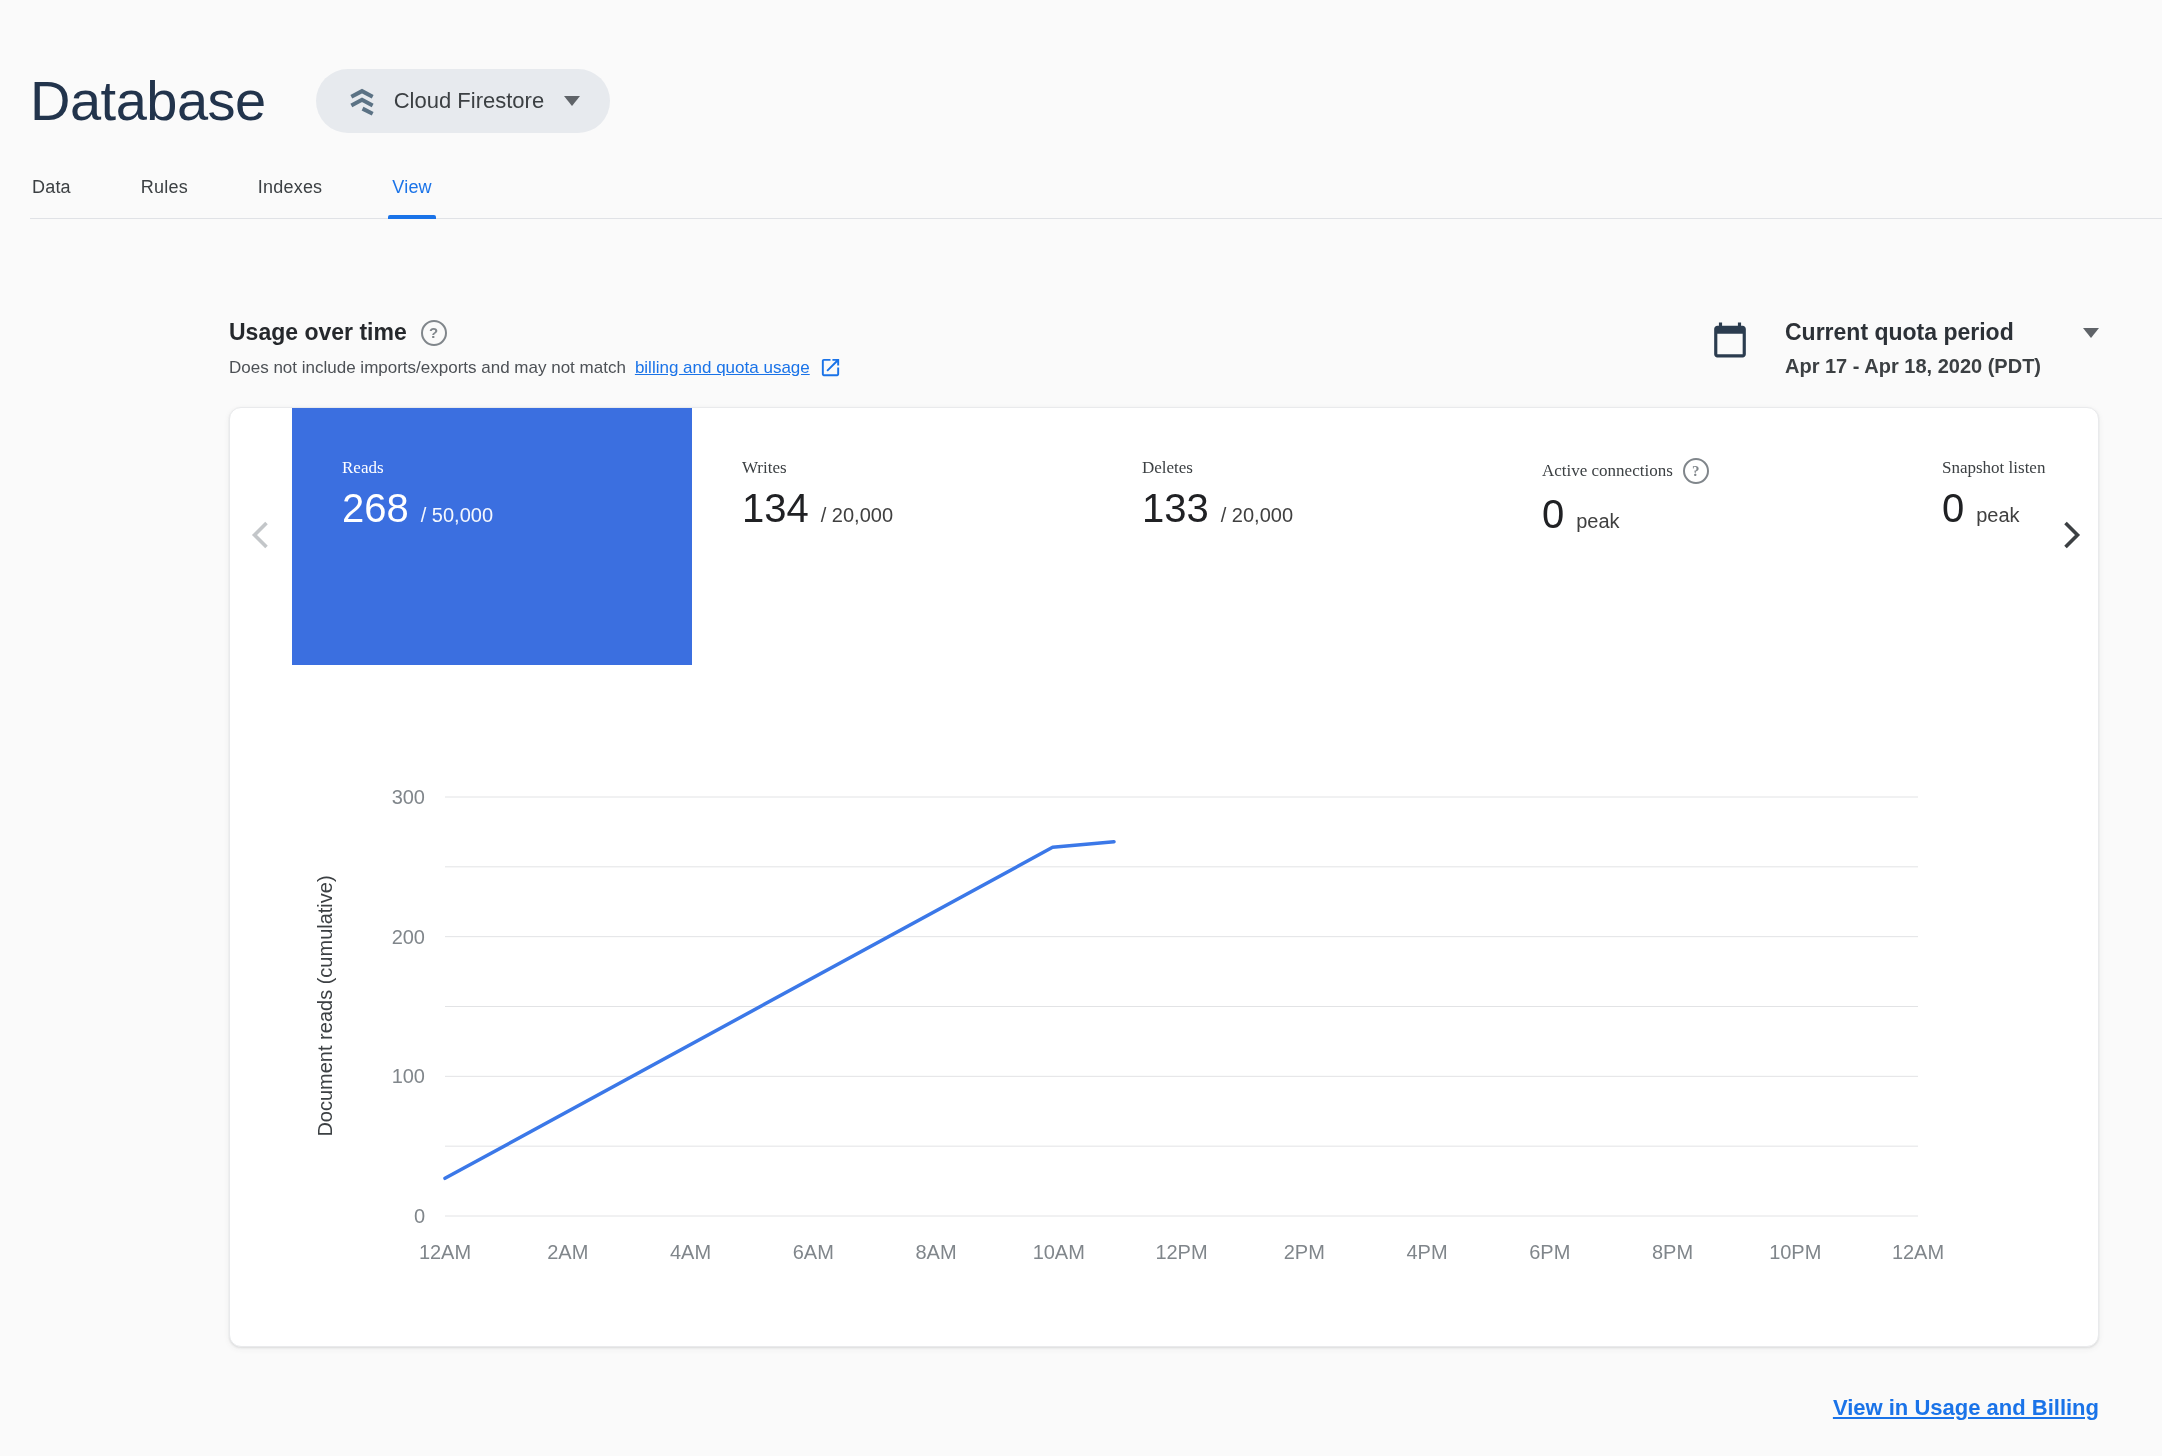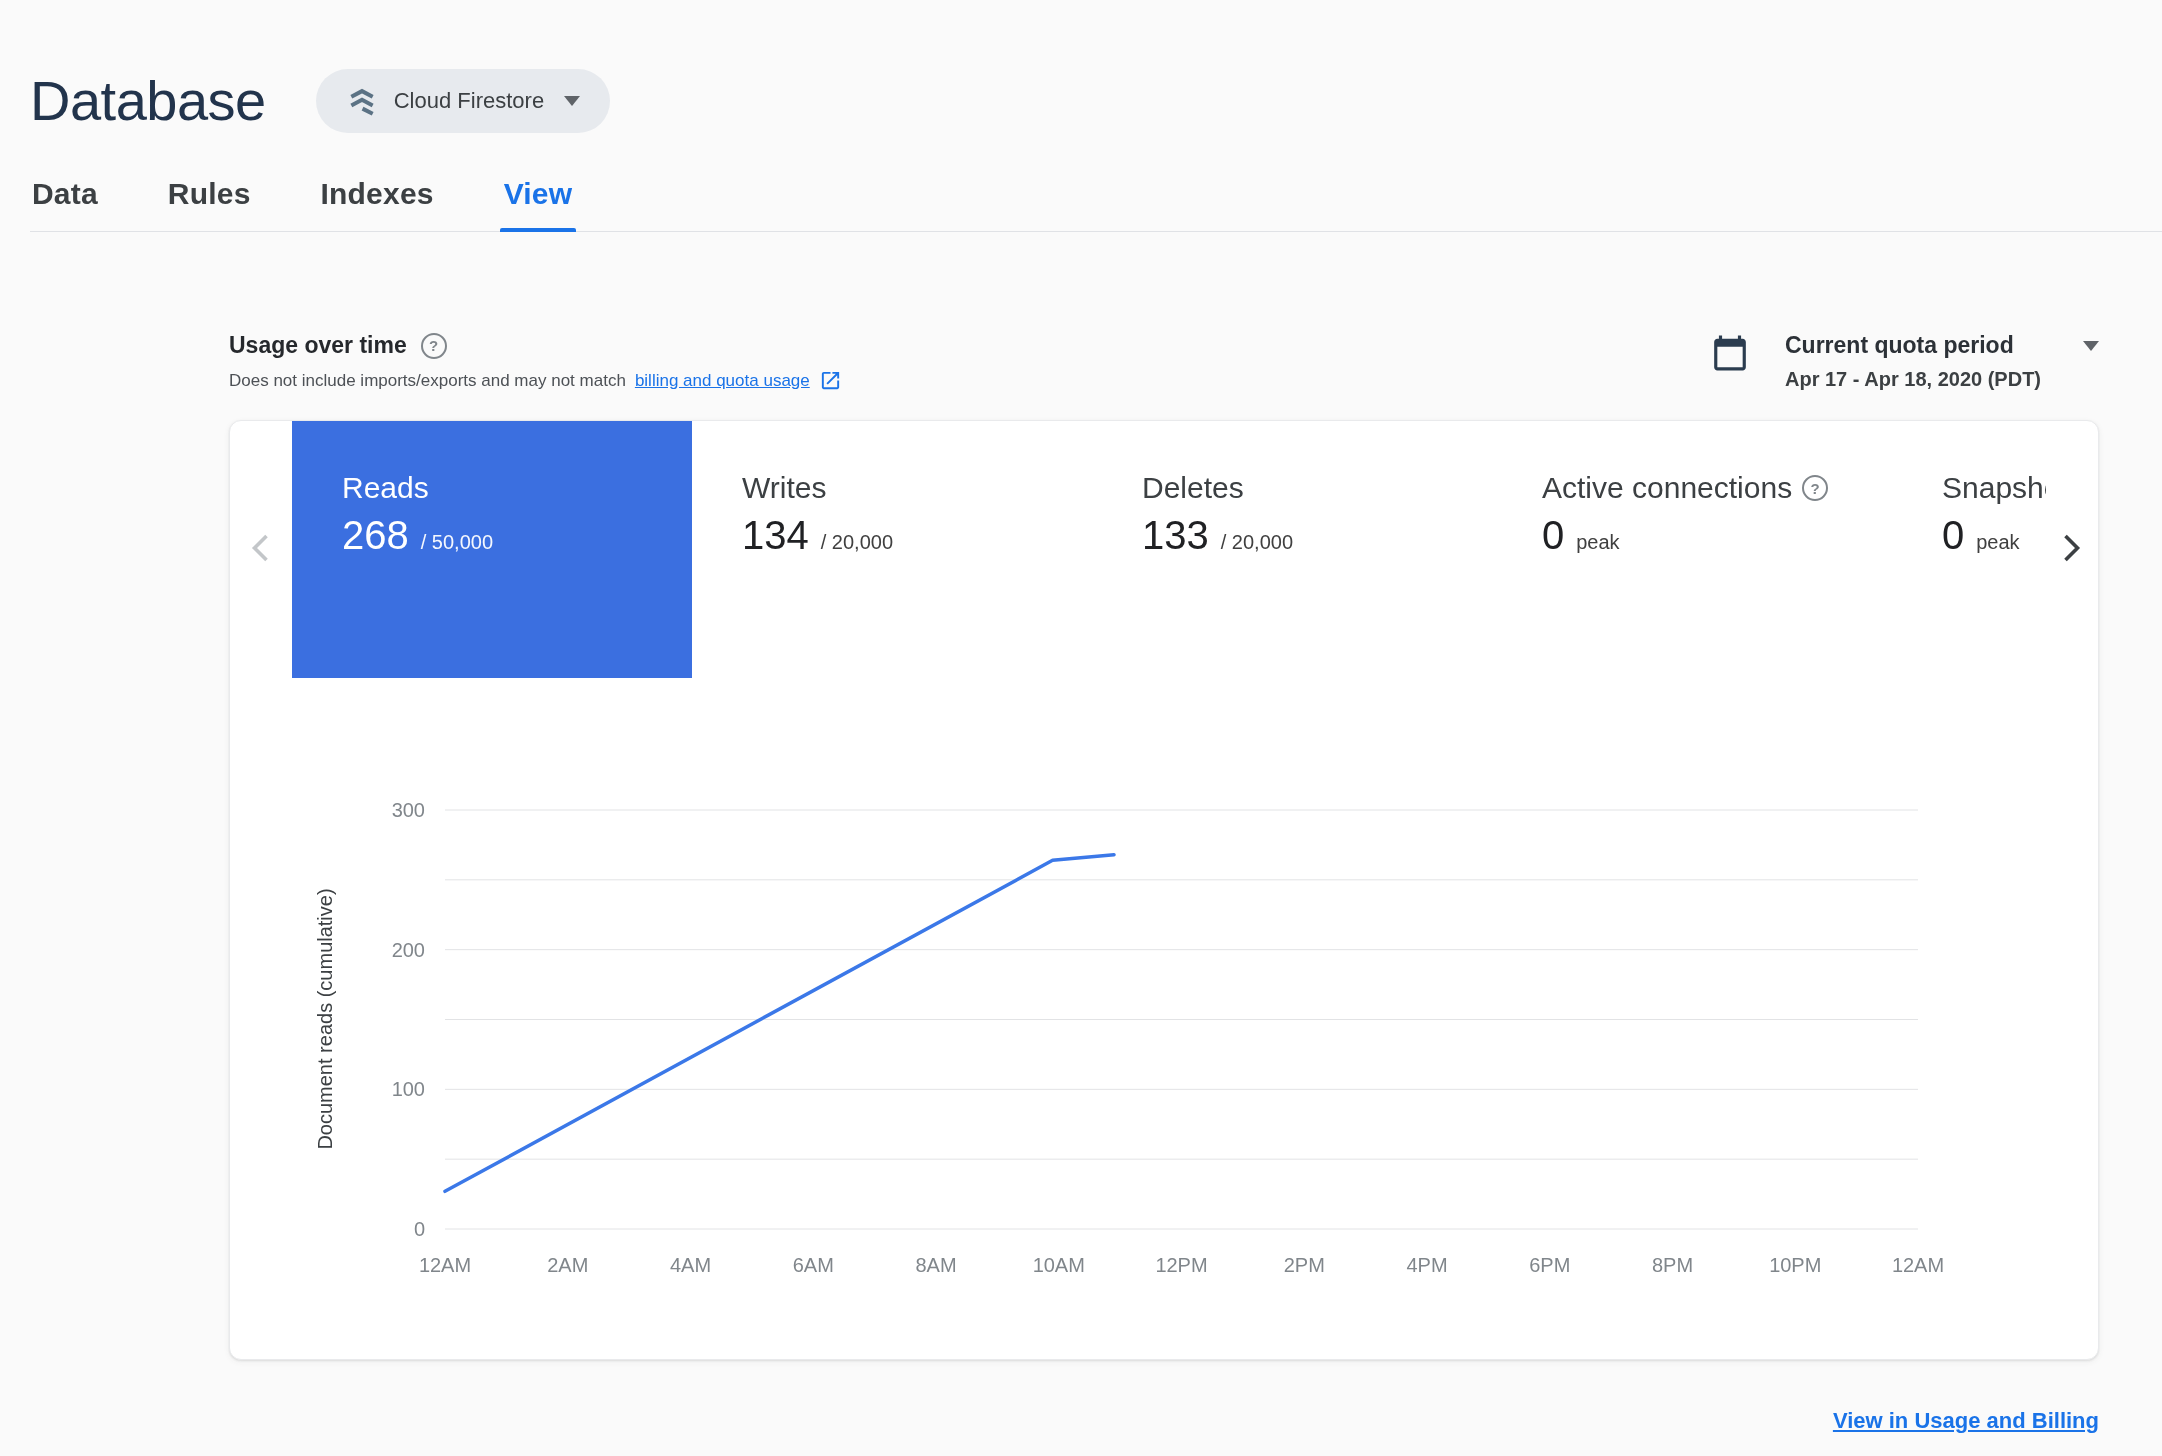--- a/index.html
+++ b/index.html
@@ -8,21 +8,21 @@
   
   .app-header{display:flex;align-items:center;gap:50px;padding:24px 30px 0 30px;margin-top:44px;}
   .page-title{font-size:56px;font-weight:500;color:var(--page-title);margin:0;letter-spacing:-0.5px;}
   .product-pill{display:inline-flex;align-items:center;gap:16px;background:#e7eaee;border-radius:32px;
     height:64px;padding:0 30px;cursor:pointer;font-size:22px;color:#3c4043;font-weight:500;}
   .caret{width:0;height:0;border-left:8px solid transparent;border-right:8px solid transparent;
     border-top:10px solid #5f6368;margin-left:4px;}
 
   
   .tabs{display:flex;gap:66px;margin:30px 0 0 30px;border-bottom:1px solid #e0e2e6;}
-  .tab{font-size:30px;font-weight:700;color:#3c4043;padding:14px 2px 20px 2px;position:relative;
+  .tab{font-size:18px;font-weight:400;color:#3c4043;padding:14px 2px 20px 2px;position:relative;
     cursor:pointer;letter-spacing:0.2px;}
   .tab.active{color:var(--accent);}
   .tab.active::after{content:"";position:absolute;left:-2px;right:-2px;bottom:-1px;height:4px;
     background:var(--accent);border-radius:2px 2px 0 0;}
 
   
   .content{margin:0 63px 0 229px;padding-top:100px;}
   .section-header{display:flex;justify-content:space-between;align-items:flex-start;}
   .sec-title-row{display:flex;align-items:center;gap:14px;}
   .sec-title{font-size:23px;font-weight:700;color:#25282c;margin:0;}
@@ -40,21 +40,21 @@
   .q-range{font-size:20px;color:#3c4043;font-weight:700;}
 
   
   .card{margin-top:28px;background:#fff;border:1px solid #e9eaec;border-radius:12px;height:938px;
     overflow:hidden;position:relative;
     box-shadow:0 1px 2px rgba(60,64,67,.12),0 2px 6px rgba(60,64,67,.06);}
 
   .metrics-row{position:relative;height:257px;}
   .metrics-viewport{margin-left:62px;width:1754px;height:257px;overflow:hidden;display:flex;}
   .metric{flex:0 0 400px;box-sizing:border-box;padding:50px 0 0 50px;cursor:pointer;}
-  .metric-name{font-size:30px;color:#3c4043;display:flex;align-items:center;gap:10px;white-space:nowrap;}
+  .metric-name{font-size:17px;color:#3c4043;display:flex;align-items:center;gap:10px;white-space:nowrap;font-family:Liberation Serif, serif;}
   .metric-value-row{display:flex;align-items:baseline;gap:12px;margin-top:8px;}
   .metric-value{font-size:40px;color:#202124;}
   .metric-suffix{font-size:20px;color:#404040;white-space:nowrap;}
   .metric.selected{background:var(--selected-tile);}
   .metric.selected .metric-name{color:#fff;}
   .metric.selected .metric-value{color:#fff;}
   .metric.selected .metric-suffix{color:rgba(255,255,255,.95);}
 
   .chev{position:absolute;top:108px;width:40px;height:40px;background:none;border:none;padding:0;cursor:pointer;}
   .chev.left{left:12px;}

